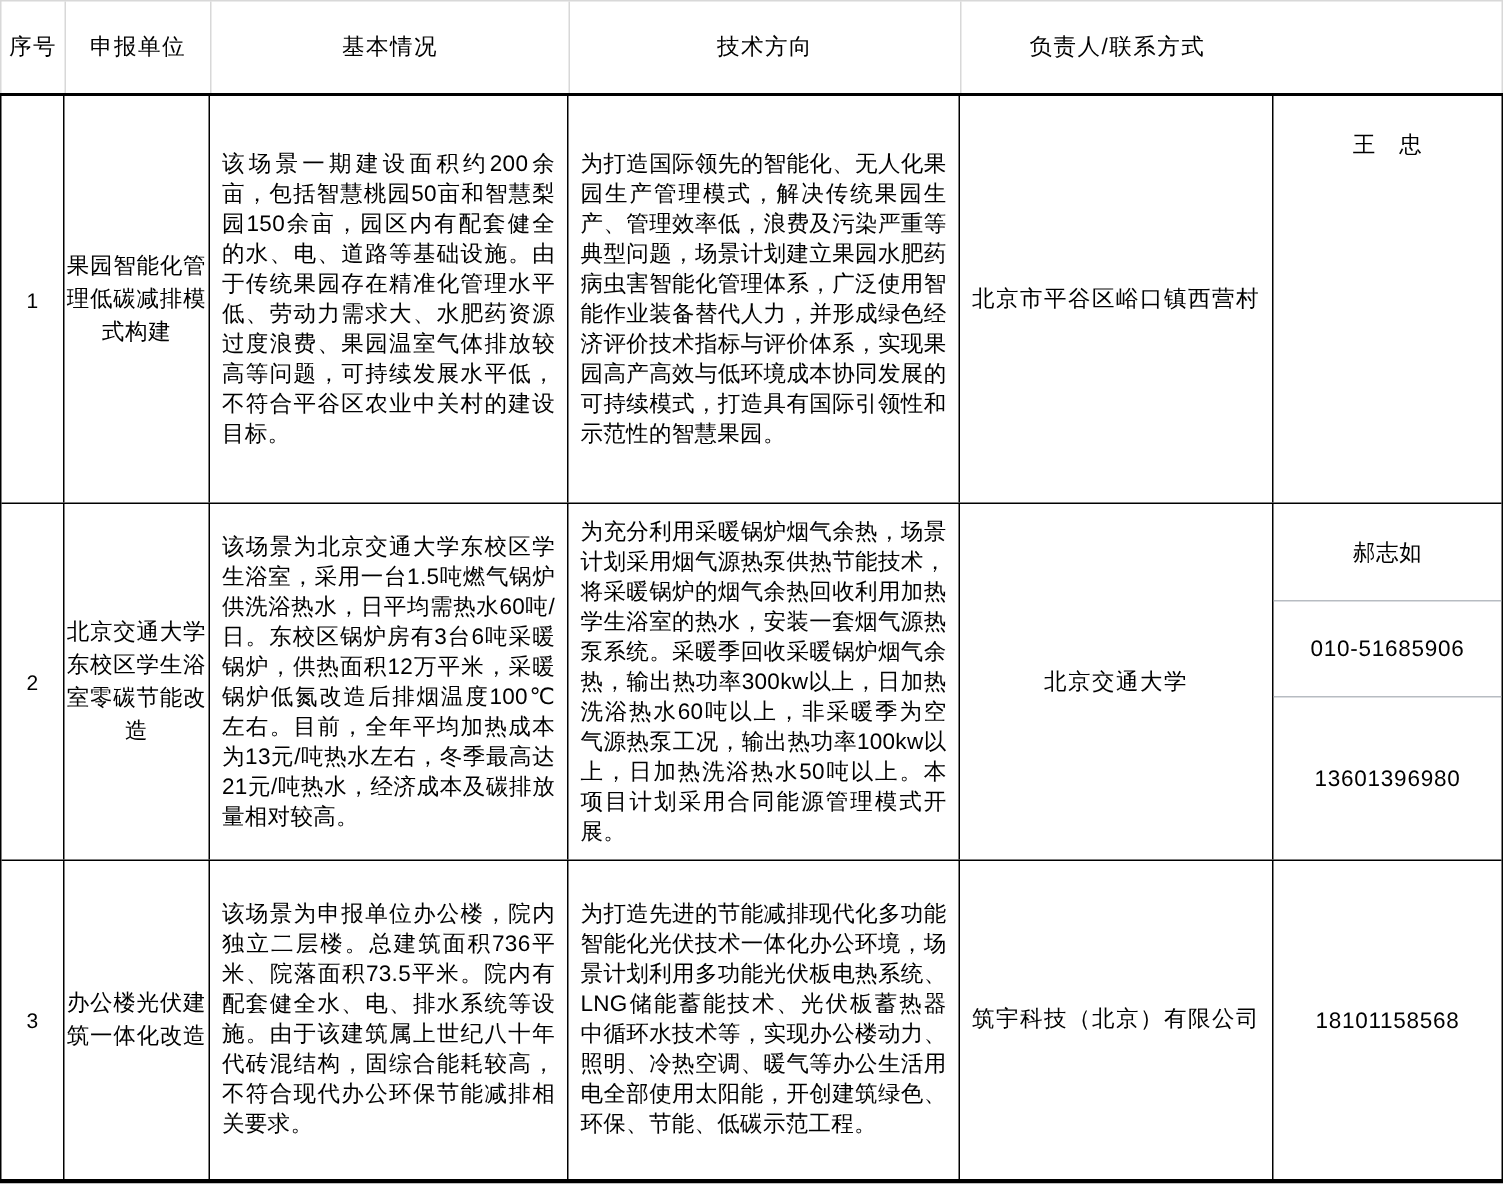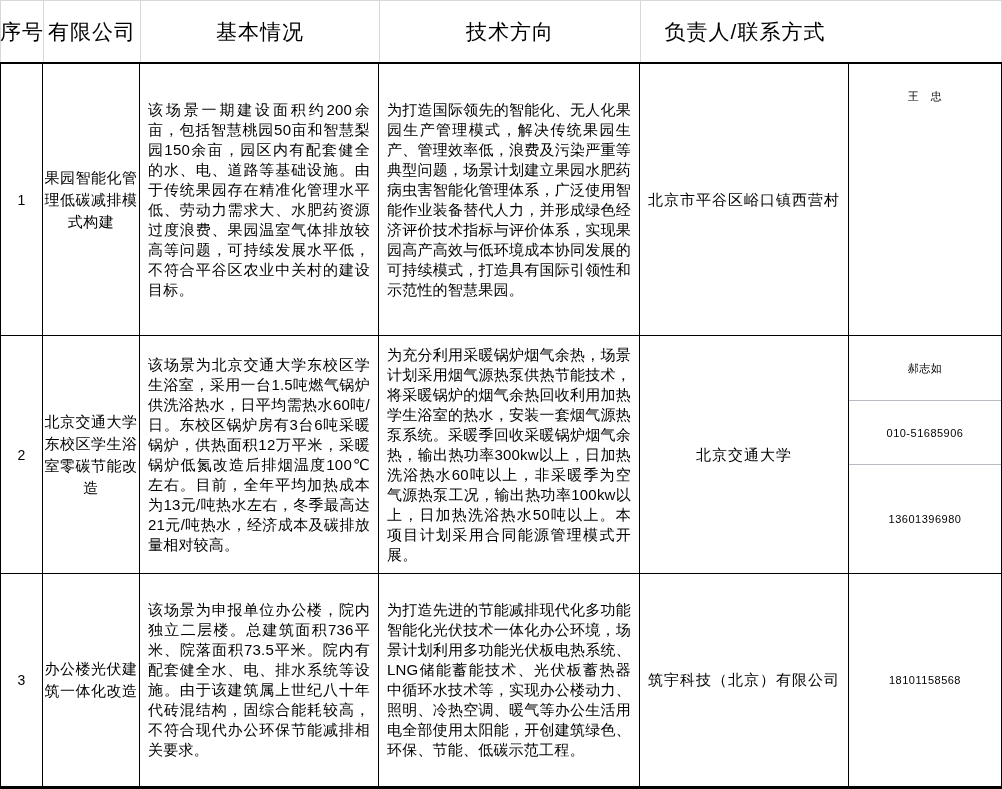--- a/index.html
+++ b/index.html
@@ -19,21 +19,21 @@
     height: 62px;
     border-top: 1px solid #d8d8d8;
     border-left: 1px solid #d8d8d8;
     border-right: 1px solid #d8d8d8;
     background: #ffffff;
   }
   .h-cell {
     display: flex;
     align-items: center;
     justify-content: center;
-    font-size: 21px;
+    font-size: 15px;
     letter-spacing: 1px;
     white-space: nowrap;
   }
   .h-cell + .h-cell { border-left: 1px solid #d8d8d8; }
 
   
   .t-body {
     border: 1px solid #000;
     border-top: 2px solid #000;
     border-bottom: 3px solid #000;
@@ -73,34 +73,34 @@
 
   
   .cell-contact {
     display: flex;
     flex-direction: column;
   }
   .contact-sub {
     display: flex;
     align-items: center;
     justify-content: center;
-    font-size: 11px;
+    font-size: 15px;
     letter-spacing: 0.5px;
     flex: 1 1 auto;
   }
   .contact-sub + .contact-sub { border-top: 1px solid #b7bcc2; }
   .contact-sub.fixed { flex: 0 0 64px; }
 </style>
 </head>
 <body>
 
 <div class="table-wrap">
   <div class="t-header">
       <div class="h-cell">序号</div>
-      <div class="h-cell">有限公司</div>
+      <div class="h-cell">申报单位</div>
       <div class="h-cell">基本情况</div>
       <div class="h-cell">技术方向</div>
       <div class="h-cell">负责人/联系方式</div>
     </div>
   <div class="t-body">
       <div class="t-row" style="height: 271px;">
     <div class="cell cell-center cell-no">1</div>
     <div class="cell cell-center cell-name">果园智能化管理低碳减排模式构建</div>
     <div class="cell cell-para">
       <p>该场景一期建设面积约200余亩，包括智慧桃园50亩和智慧梨园150余亩，园区内有配套健全的水、电、道路等基础设施。由于传统果园存在精准化管理水平低、劳动力需求大、水肥药资源过度浪费、果园温室气体排放较高等问题，可持续发展水平低，不符合平谷区农业中关村的建设目标。</p>

